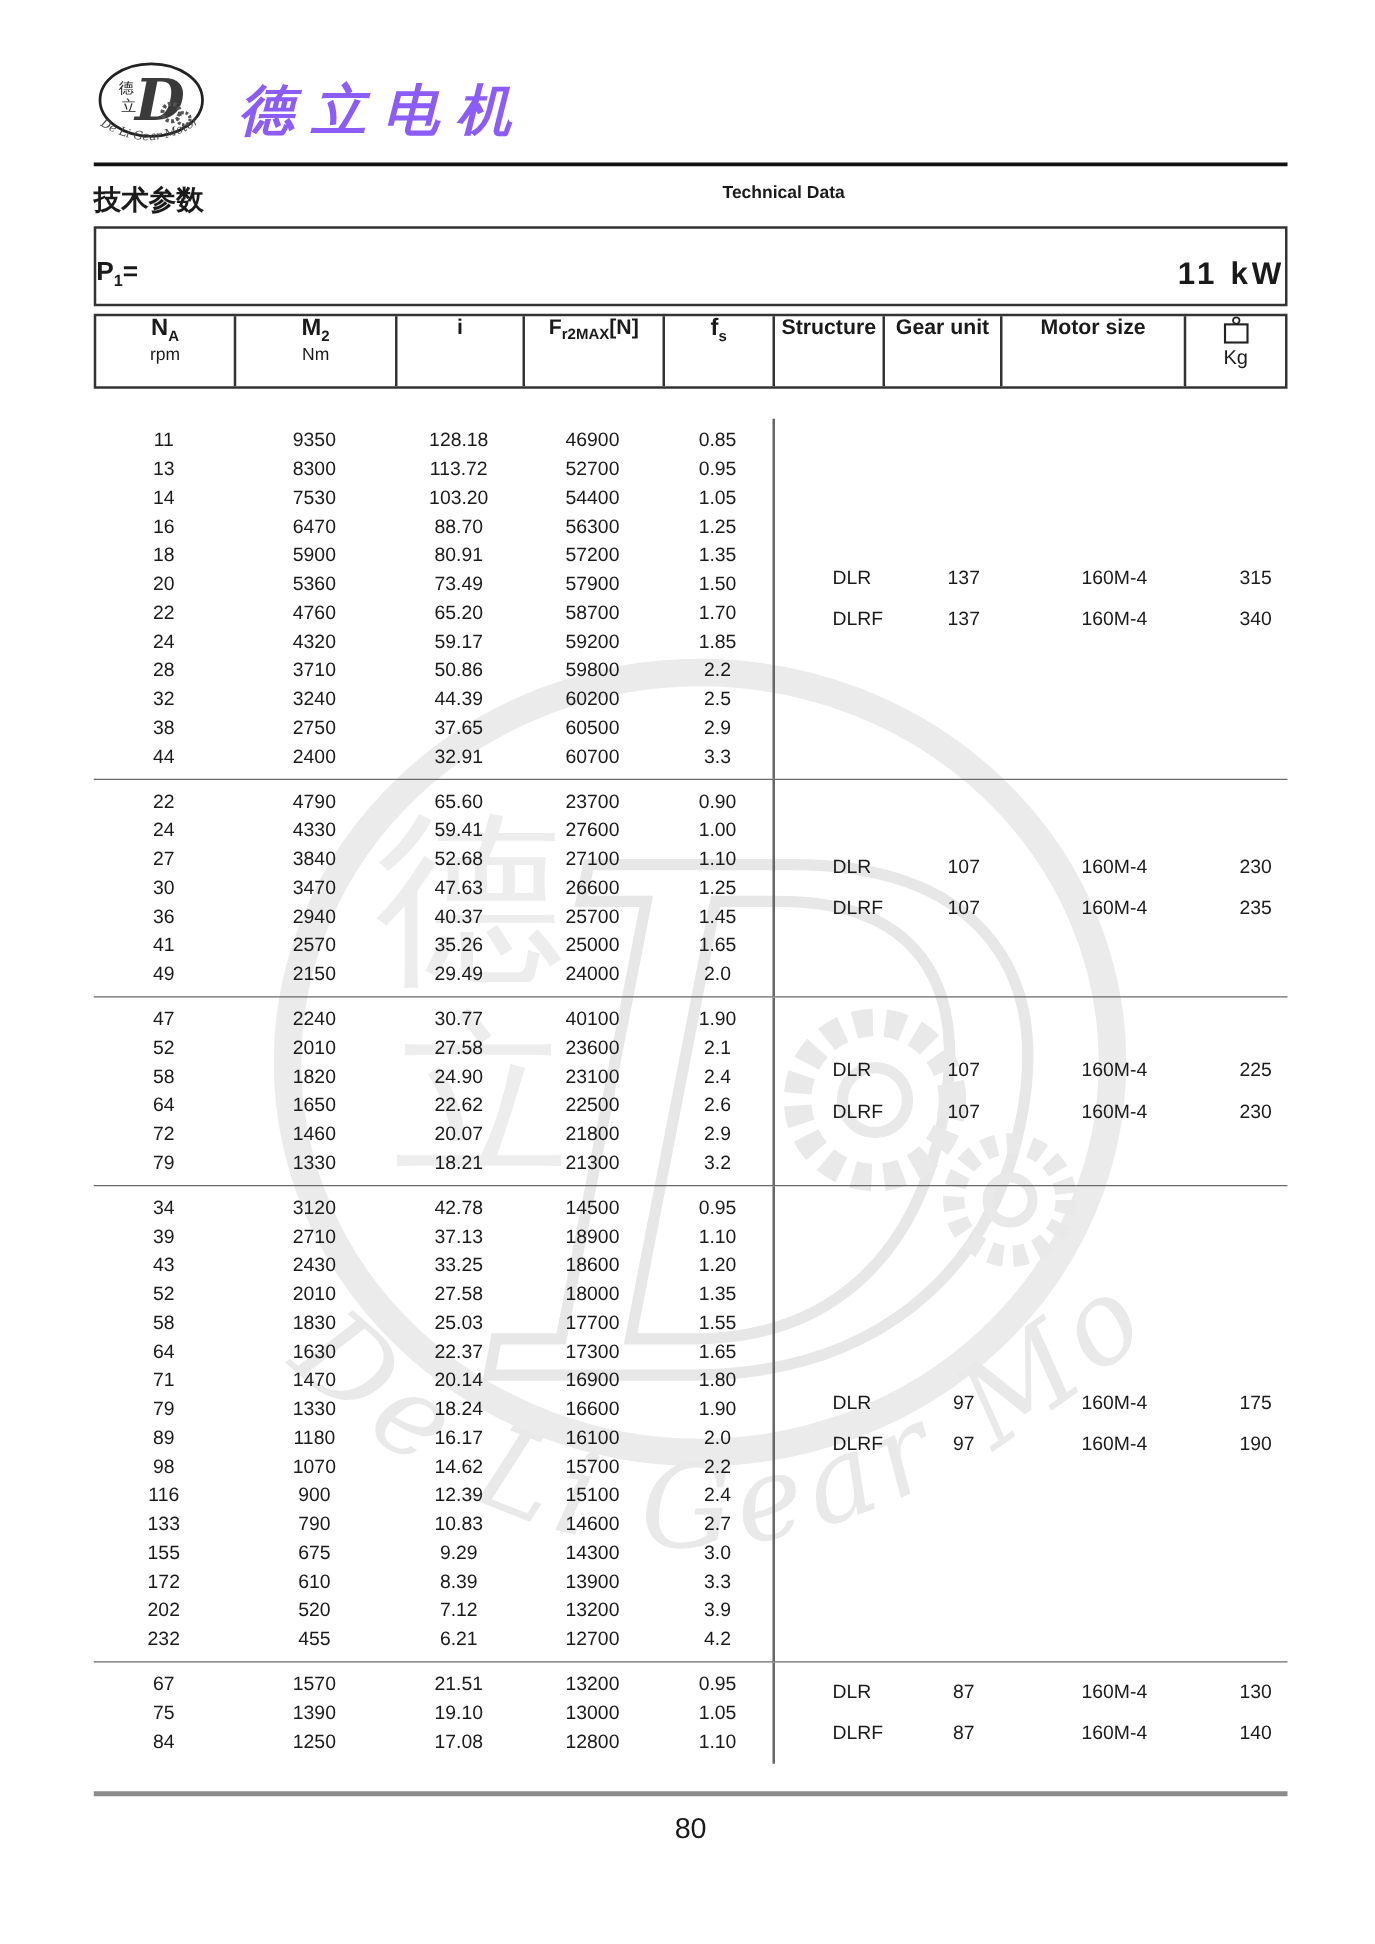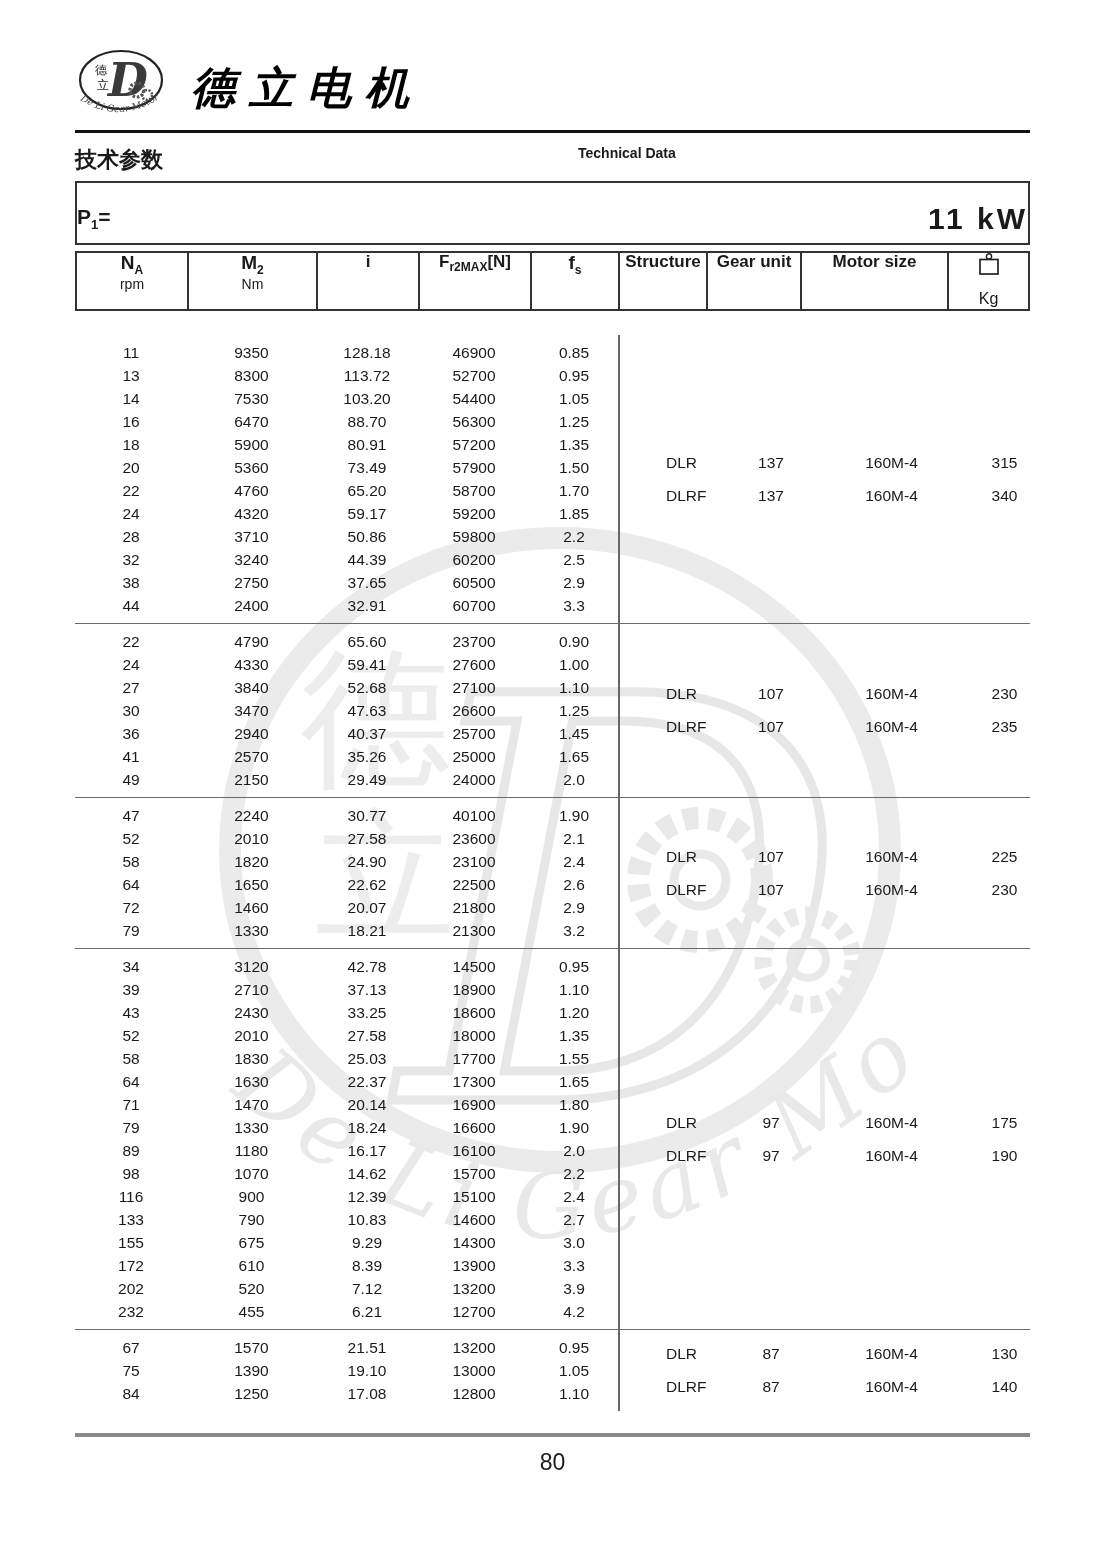--- a/index.html
+++ b/index.html
@@ -7,48 +7,48 @@
     width:1100px;height:1555px;position:relative;background:#ffffff;
     font-family:"Liberation Sans",sans-serif;color:#1a1a1a;overflow:hidden;
   }
   
   .watermark{position:absolute;left:120px;top:440px;z-index:0;}
   
   .content{position:absolute;left:75px;top:0;width:955px;z-index:1;}
   .brand-row{display:flex;align-items:center;gap:16px;padding-top:48px;height:80px;}
   .brand-cn{
     font-family:"DejaVu Serif",serif;font-weight:bold;font-style:italic;
-    font-size:44px;letter-spacing:14px;color:#000000;white-space:nowrap;
+    font-size:44px;letter-spacing:14px;color:#8b5cf6;white-space:nowrap;
   }
   .top-rule{border-bottom:3px solid #111;margin-top:2px;}
   .section-row{position:relative;height:48px;}
   .sec-cn{position:absolute;left:0;top:12px;font-size:22px;font-weight:bold;}
   .sec-en{position:absolute;left:503px;top:12px;font-size:14px;font-weight:bold;}
   .power-box{
     border:2px solid #333;height:48px;display:flex;align-items:baseline;
     justify-content:space-between;padding-top:12px;
   }
   .power-box .p-sym{font-size:21px;font-weight:bold;align-self:center;}
   .power-box .p-sym sub{font-size:13px;}
-  .power-box .p-val{font-size:30px;font-weight:bold;letter-spacing:3px;align-self:center;}
+  .power-box .p-val{font-size:25px;font-weight:bold;letter-spacing:3px;align-self:center;}
   
   .thead{
     margin-top:6px;border:2px solid #333;height:56px;
     display:grid;grid-template-columns:112px 129px 102px 112px 88px 88px 94px 147px auto;
   }
   .th{
     border-right:2px solid #333;display:flex;flex-direction:column;
     align-items:center;justify-content:flex-start;font-weight:bold;line-height:1.1;
   }
   .th:last-child{border-right:none;}
   .th .main{font-size:19px;}
   .th .main sub{font-size:12px;}
   .th .unit{font-size:14px;font-weight:normal;}
   .th .single{font-size:17px;}
-  .th .kg-label{font-size:16px;font-weight:normal;margin-top:13px;}
+  .th .kg-label{font-size:16px;font-weight:normal;margin-top:1px;}
   
   .data-area{margin-top:24px;}
   .group{display:flex;}
   .group + .group{border-top:1px solid #6a6a6a;}
   .gleft{width:543px;border-right:2px solid #666;padding:6px 0;}
   .drow{display:grid;grid-template-columns:112px 129px 102px 112px 88px;height:23px;align-items:center;}
   .dcell{text-align:center;font-size:15.5px;}
   .gright{width:408px;display:flex;flex-direction:column;justify-content:center;gap:10px;padding:6px 16px;}
   .srow{display:grid;grid-template-columns:88px 94px 147px 79px;height:23px;align-items:center;font-size:15.5px;}
   .scell{text-align:center;}

